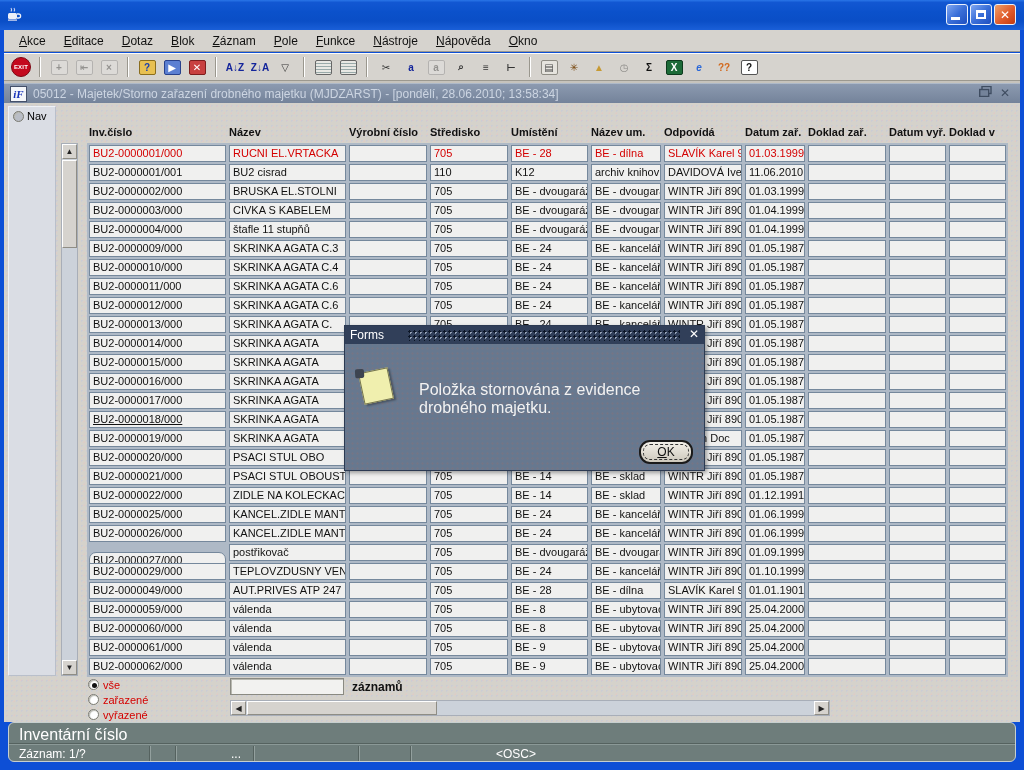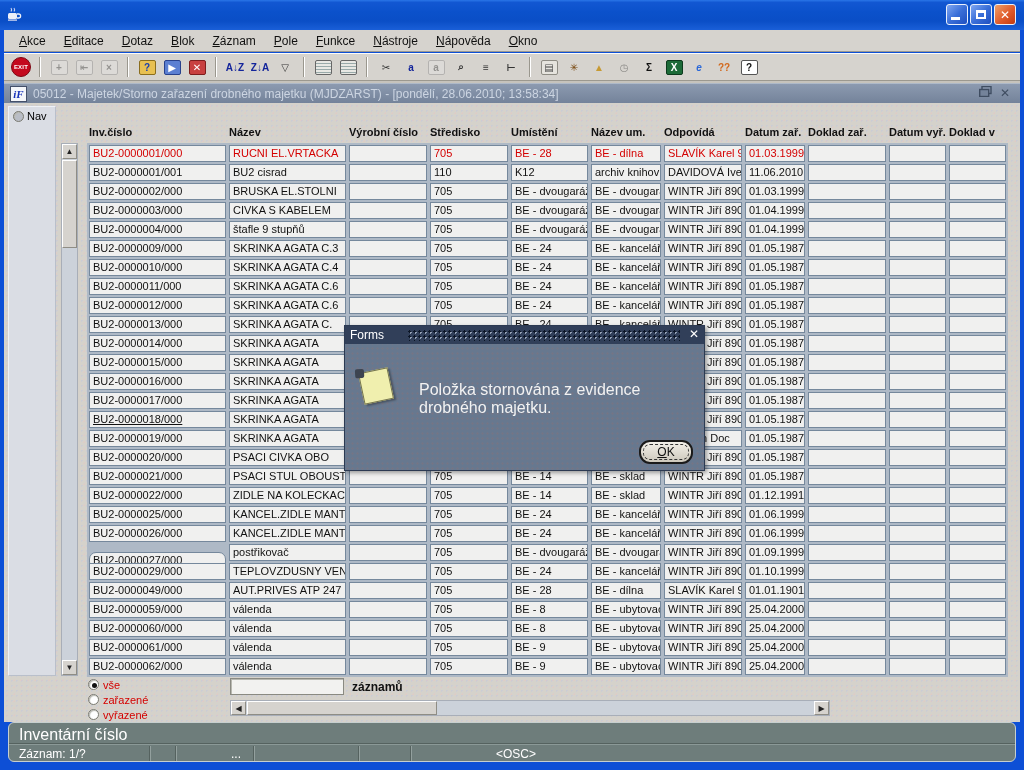--- a/index.html
+++ b/index.html
@@ -368,21 +368,21 @@
       <span class="cell c4" style="top: 202px;">BE - dvougaráž</span>
       <span class="cell c5" style="top: 202px;">BE - dvougará</span>
       <span class="cell c6" style="top: 202px;">WINTR Jiří 8903</span>
       <span class="cell c7" style="top: 202px;">01.04.1999</span>
       <span class="cell c8" style="top: 202px;"></span>
       <span class="cell c9" style="top: 202px;"></span>
       <span class="cell c10" style="top: 202px;"></span>
     </div>
     <div>
       <span class="cell c0" style="top: 221px;">BU2-0000004/000</span>
-      <span class="cell c1" style="top: 221px;">štafle 9 stupňů</span>
+      <span class="cell c1" style="top: 221px;">štafle 11 stupňů</span>
       <span class="cell c2" style="top: 221px;"></span>
       <span class="cell c3" style="top: 221px;">705</span>
       <span class="cell c4" style="top: 221px;">BE - dvougaráž</span>
       <span class="cell c5" style="top: 221px;">BE - dvougará</span>
       <span class="cell c6" style="top: 221px;">WINTR Jiří 8903</span>
       <span class="cell c7" style="top: 221px;">01.04.1999</span>
       <span class="cell c8" style="top: 221px;"></span>
       <span class="cell c9" style="top: 221px;"></span>
       <span class="cell c10" style="top: 221px;"></span>
     </div>
@@ -524,21 +524,21 @@
       <span class="cell c4" style="top: 430px;"></span>
       <span class="cell c5" style="top: 430px;"></span>
       <span class="cell c6" style="top: 430px;">       Jan Doc</span>
       <span class="cell c7" style="top: 430px;">01.05.1987</span>
       <span class="cell c8" style="top: 430px;"></span>
       <span class="cell c9" style="top: 430px;"></span>
       <span class="cell c10" style="top: 430px;"></span>
     </div>
     <div>
       <span class="cell c0" style="top: 449px;">BU2-0000020/000</span>
-      <span class="cell c1" style="top: 449px;">PSACI CIVKA OBO</span>
+      <span class="cell c1" style="top: 449px;">PSACI STUL OBO</span>
       <span class="cell c2" style="top: 449px;"></span>
       <span class="cell c3" style="top: 449px;"></span>
       <span class="cell c4" style="top: 449px;"></span>
       <span class="cell c5" style="top: 449px;"></span>
       <span class="cell c6" style="top: 449px;">WINTR Jiří 8903</span>
       <span class="cell c7" style="top: 449px;">01.05.1987</span>
       <span class="cell c8" style="top: 449px;"></span>
       <span class="cell c9" style="top: 449px;"></span>
       <span class="cell c10" style="top: 449px;"></span>
     </div>

